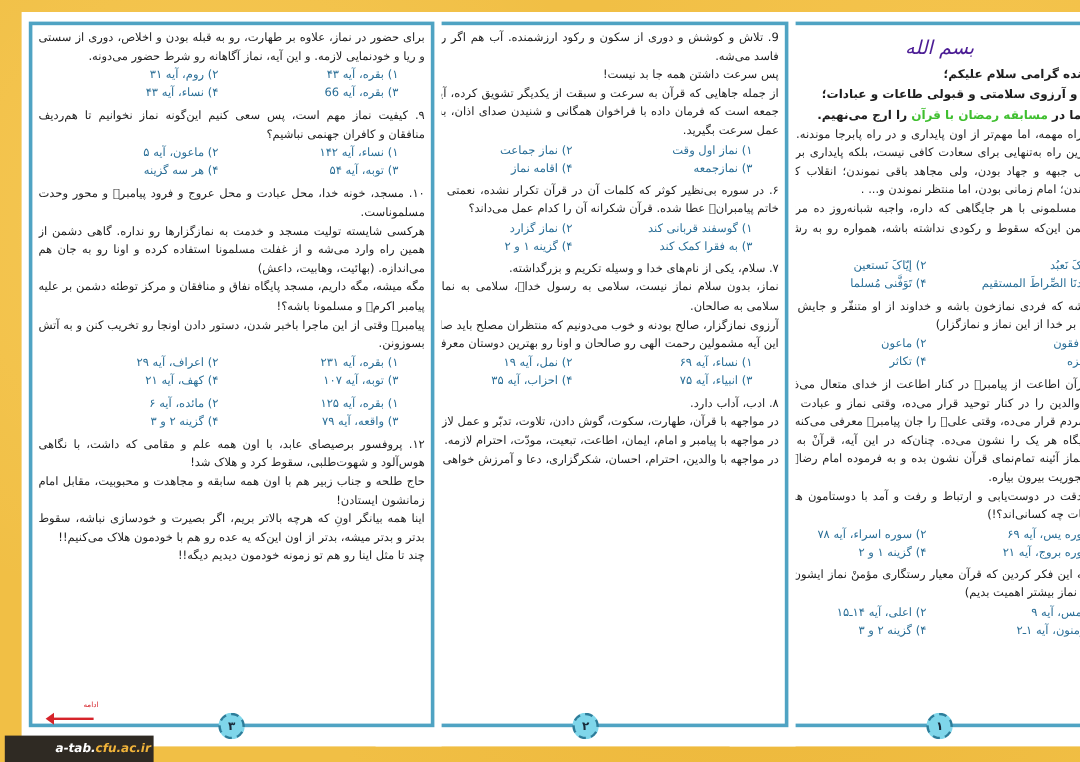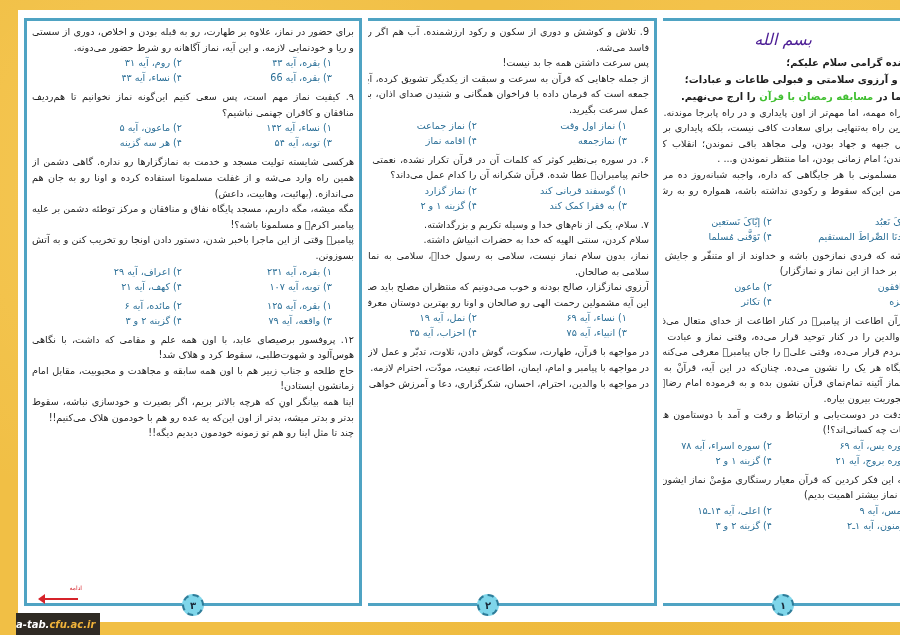--- a/index.html
+++ b/index.html
@@ -19,21 +19,21 @@
   p{margin:0;}
   .q{margin-top:0;}
   .opts{display:grid;grid-template-columns:1fr 1fr;padding-right:22px;color:#2b6f97;font-size:9.6px;line-height:15px;margin-bottom:4px;}
   .greet{font-size:10px;font-weight:bold;line-height:17px;text-align:right;}
   .hl{color:#3fbf2f;}
   .logo{text-align:center;font-family:"DejaVu Serif",serif;color:#4c1d95;font-size:16px;font-style:italic;margin:8px 0 6px;}
   .more{position:absolute;left:22px;bottom:20px;width:42px;height:14px;}
   .more .arrow{position:absolute;left:0;bottom:2px;width:38px;height:2px;background:#d6232a;}
   .more .arrow::before{content:"";position:absolute;left:-2px;top:-4px;border-right:7px solid #d6232a;border-top:5px solid transparent;border-bottom:5px solid transparent;}
   .more .lbl{position:absolute;right:0;top:-4px;font-size:6px;color:#d6232a;direction:rtl;}
-  .wm{position:absolute;left:16px;bottom:0;width:84px;height:22px;background:#2f2a23;color:#fff;font-size:10px;font-weight:bold;font-style:italic;display:flex;align-items:center;justify-content:flex-start;}
+  .wm{position:absolute;left:4px;bottom:0;width:84px;height:22px;background:#2f2a23;color:#fff;font-size:10px;font-weight:bold;font-style:italic;display:flex;align-items:center;justify-content:center;padding-left:40px;}
   .wm .tld{color:#f0b33a;}
 </style>
 </head>
 <body>
 
 <div class="bg-tex"></div>
 
 <div class="page" id="p1">
   <div class="frame"></div>
   <div class="content">
@@ -88,30 +88,30 @@
       <span>۴) اقامه نماز</span>
     </div>
     <p>۶. در سوره بی‌نظیر کوثر که کلمات آن در قرآن تکرار نشده، نعمتی بی‌نظیر به خاتم پیامبرانؐ عطا شده. قرآن شکرانه آن را کدام عمل می‌داند؟</p>
     <div class="opts">
       <span>۱) گوسفند قربانی کند</span>
       <span>۲) نماز گزارد</span>
       <span>۳) به فقرا کمک کند</span>
       <span>۴) گزینه ۱ و ۲</span>
     </div>
     <p>۷. سلام، یکی از نام‌های خدا و وسیله تکریم و بزرگداشته.</p>
-    <p>سلام کردن، سنتی الهیه که خدا به حضرات انبیاش داشته.</p>
     <p>نماز، بدون سلام نماز نیست، سلامی به رسول خداؐ، سلامی به نمازگزاران و سلامی به صالحان.</p>
     <p>آرزوی نمازگزار، صالح بودنه و خوب می‌دونیم که منتظران مصلح باید صالح باشن.</p>
     <p>این آیه مشمولین رحمت الهی رو صالحان و اونا رو بهترین دوستان معرفی می‌کنه.</p>
     <div class="opts">
       <span>۱) نساء، آیه ۶۹</span>
       <span>۲) نمل، آیه ۱۹</span>
       <span>۳) انبیاء، آیه ۷۵</span>
       <span>۴) احزاب، آیه ۳۵</span>
     </div>
+    <p class="q">۸. ادب، آداب دارد.</p>
     <p>در مواجهه با قرآن، طهارت، سکوت، گوش دادن، تلاوت، تدبّر و عمل لازمه.</p>
     <p>در مواجهه با پیامبر و امام، ایمان، اطاعت، تبعیت، مودّت، احترام لازمه.</p>
     <p>در مواجهه با والدین، احترام، احسان، شکرگزاری، دعا و آمرزش خواهی لازمه.</p>
   </div>
   <div class="pnum">۲</div>
 </div>
 
 <div class="page" id="p3">
   <div class="frame"></div>
   <div class="content">
@@ -122,20 +122,21 @@
       <span>۳) بقره، آیه 66</span>
       <span>۴) نساء، آیه ۴۳</span>
     </div>
     <p>۹. کیفیت نماز مهم است، پس سعی کنیم این‌گونه نماز نخوانیم تا هم‌ردیف منافقان و کافران جهنمی نباشیم؟</p>
     <div class="opts">
       <span>۱) نساء، آیه ۱۴۲</span>
       <span>۲) ماعون، آیه ۵</span>
       <span>۳) توبه، آیه ۵۴</span>
       <span>۴) هر سه گزینه</span>
     </div>
+    <p>۱۰. مسجد، خونه خدا، محل عبادت و محل عروج و فرود پیامبرؐ و محور وحدت مسلموناست.</p>
     <p>هرکسی شایسته تولیت مسجد و خدمت به نمازگزارها رو نداره. گاهی دشمن از همین راه وارد می‌شه و از غفلت مسلمونا استفاده کرده و اونا رو به جان هم می‌اندازه. (بهائیت، وهابیت، داعش)</p>
     <p>مگه میشه، مگه داریم، مسجد پایگاه نفاق و منافقان و مرکز توطئه دشمن بر علیه پیامبر اکرمؐ و مسلمونا باشه؟!</p>
     <p>پیامبرؐ وقتی از این ماجرا باخبر شدن، دستور دادن اونجا رو تخریب کنن و به آتش بسوزونن.</p>
     <div class="opts">
       <span>۱) بقره، آیه ۲۳۱</span>
       <span>۲) اعراف، آیه ۲۹</span>
       <span>۳) توبه، آیه ۱۰۷</span>
       <span>۴) کهف، آیه ۲۱</span>
     </div>
     <div class="opts">

